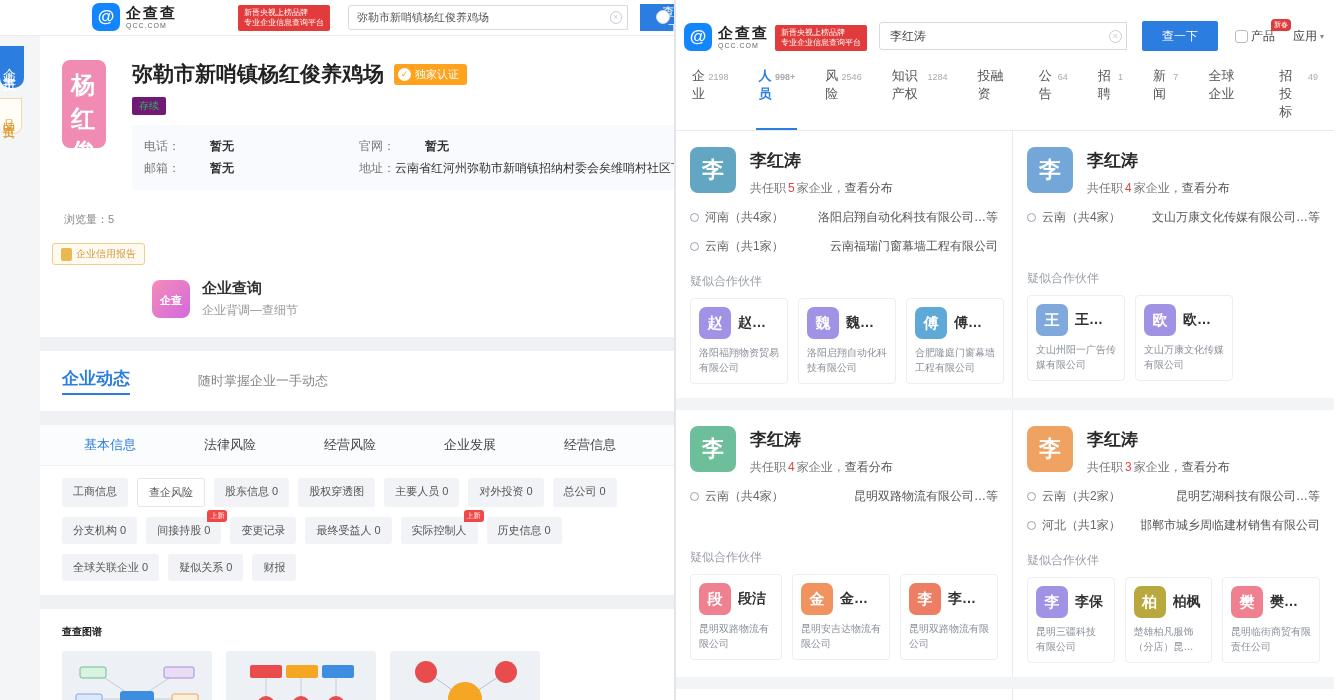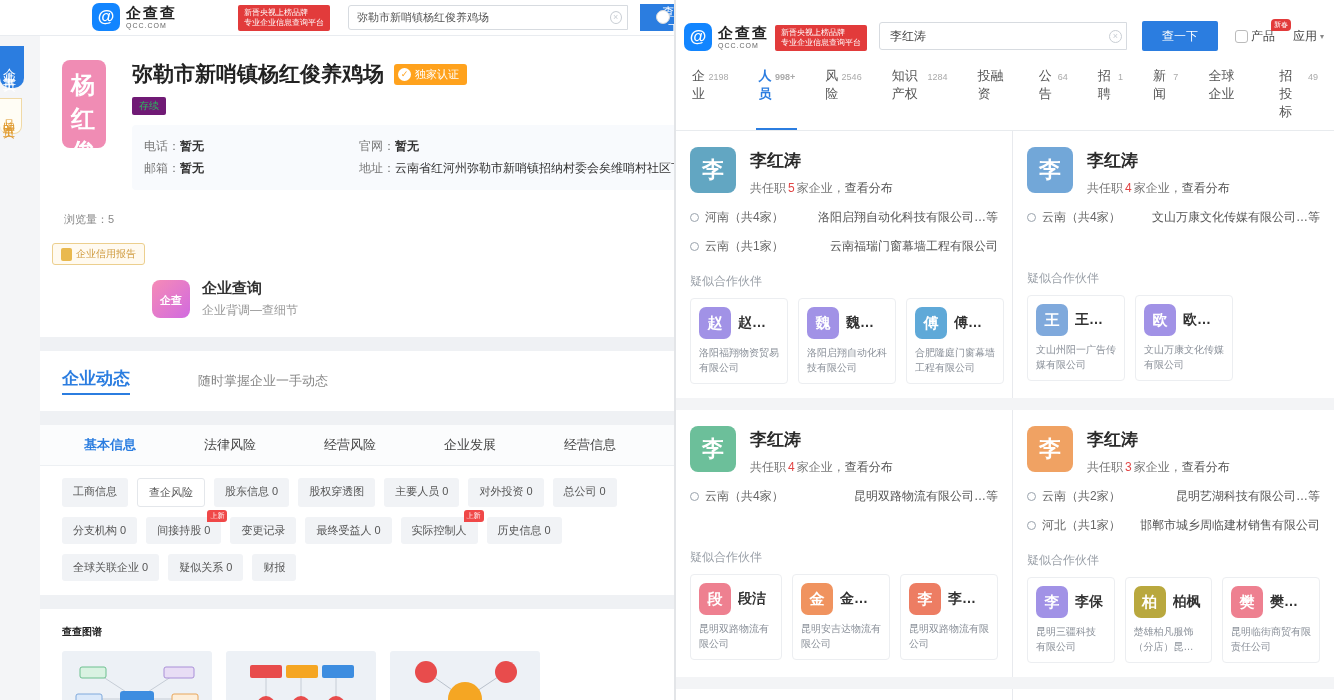--- a/index.html
+++ b/index.html
@@ -37,40 +37,40 @@
   .co-title-row { display:flex; align-items:center; gap:10px; }
   .co-title { font-size:21px; font-weight:bold; color:#222; }
   .cert-badge { background:#ffa21d; color:#fff; font-size:11px; padding:3px 8px 3px 4px; border-radius:3px; display:flex; align-items:center; gap:4px; }
   .cert-dot { width:13px; height:13px; border-radius:50%; background:#fff; color:#ffa21d; font-size:9px; line-height:13px; text-align:center; }
   .status-tag { display:inline-block; margin-top:9px; background:#701a75; color:#2db55d; font-size:10px; padding:2px 7px; border-radius:2px; }
   .info-box { margin-top:10px; background:#f8fafd; border-radius:4px; padding:8px 12px; font-size:12px; color:#333; }
   .info-row { display:flex; margin:5px 0; }
   .info-cell { display:flex; width:215px; }
   .info-cell.wide { flex:1; width:auto; }
   .i-label { color:#777; white-space:nowrap; }
-  .i-val { color:#333; font-weight:bold; }
+  .i-val { color:#333; font-weight:bold;margin-left:30px; }
   .i-addr { color:#333; overflow:hidden; white-space:nowrap; text-overflow:ellipsis; max-width:300px; }
   .views { font-size:11px; color:#888; margin:14px 0 0 24px; }
   .report-pill { display:inline-flex; align-items:center; gap:4px; margin:16px 0 0 12px; border:1px solid #eccf8e; background:#fffaf0; color:#cf9a3d; font-size:10px; padding:3px 8px; border-radius:3px; cursor:pointer; }
   .doc-ico { width:11px; height:13px; background:#e9b94f; border-radius:2px; display:inline-block; }
 
   .promo { display:flex; align-items:center; gap:12px; padding:14px 22px 18px 112px; }
   .promo-ico { width:38px; height:38px; border-radius:8px; background:linear-gradient(135deg,#f68bb6,#d16ae0); color:#fff; font-size:11px; line-height:1.3; text-align:center; padding-top:13px; font-weight:bold; }
   .promo-title { font-size:15px; font-weight:bold; color:#333; }
   .promo-sub { font-size:12px; color:#999; margin-top:4px; }
 
   .gap { height:14px; background:#eff1f4; }
 
   .dyn-row { display:flex; align-items:center; padding:16px 22px;gap:8px; }
   .dyn-title { color:#2b7de0; font-size:17px; font-weight:bold; border-bottom:2px solid #2b7de0; padding-bottom:3px; cursor:pointer; }
   .dyn-desc { margin-left:60px; color:#888; font-size:13px; }
 
   .tabs-l { display:flex; background:#fbfcfd; border-bottom:1px solid #edf0f3; padding:0 10px; }
   .tab-l { padding:11px 0; width:120px; text-align:center; font-size:13px; color:#444; cursor:pointer; }
-  .tab-l.active { color:#2b7de0; font-weight:bold; }
+  .tab-l.active { color:#2b7de0; font-weight:normal; }
 
   .chips { padding:12px 22px 4px; display:flex; flex-wrap:wrap; }
   .chip { position:relative; background:#f1f3f6; color:#555; font-size:11px; padding:6px 11px; border-radius:3px; margin:0 9px 10px 0; white-space:nowrap; cursor:pointer; }
   .chip.white { background:#fff; border:1px solid #e4e7eb; }
   .chip-badge { position:absolute; top:-7px; right:-6px; background:#f04848; color:#fff; font-size:7px; padding:1px 3px; border-radius:3px 3px 3px 0; }
 
   .graphs { padding:16px 22px 6px; }
   .sec-title { font-size:10px; font-weight:bold; color:#222; }
   .graph-row { display:flex; gap:14px; margin-top:12px; }
   .graph-card { width:150px; cursor:pointer; }

